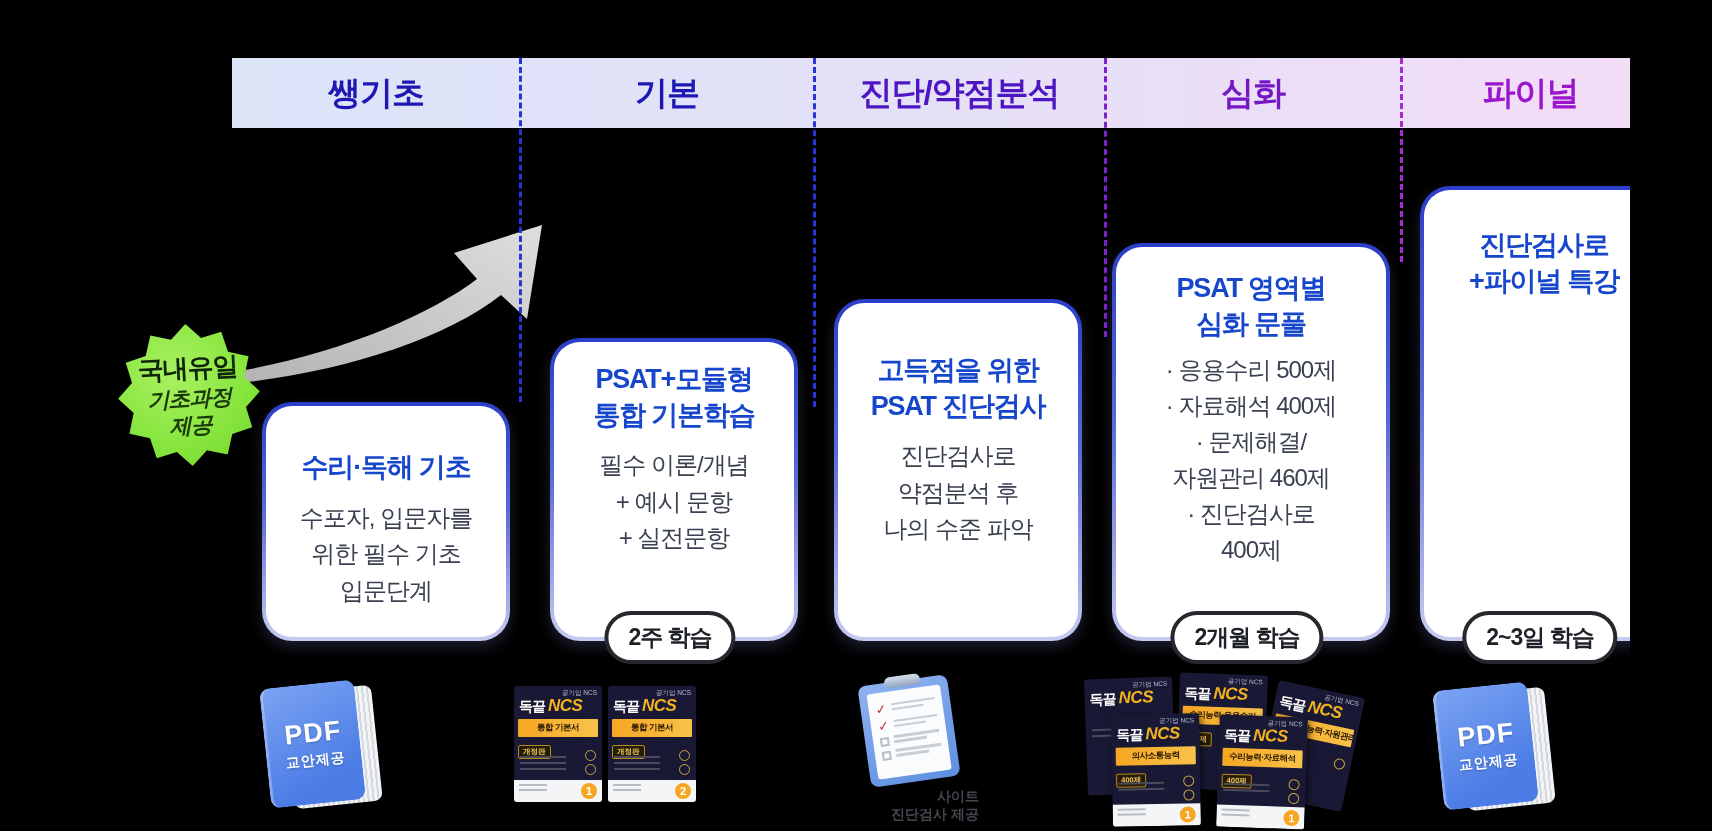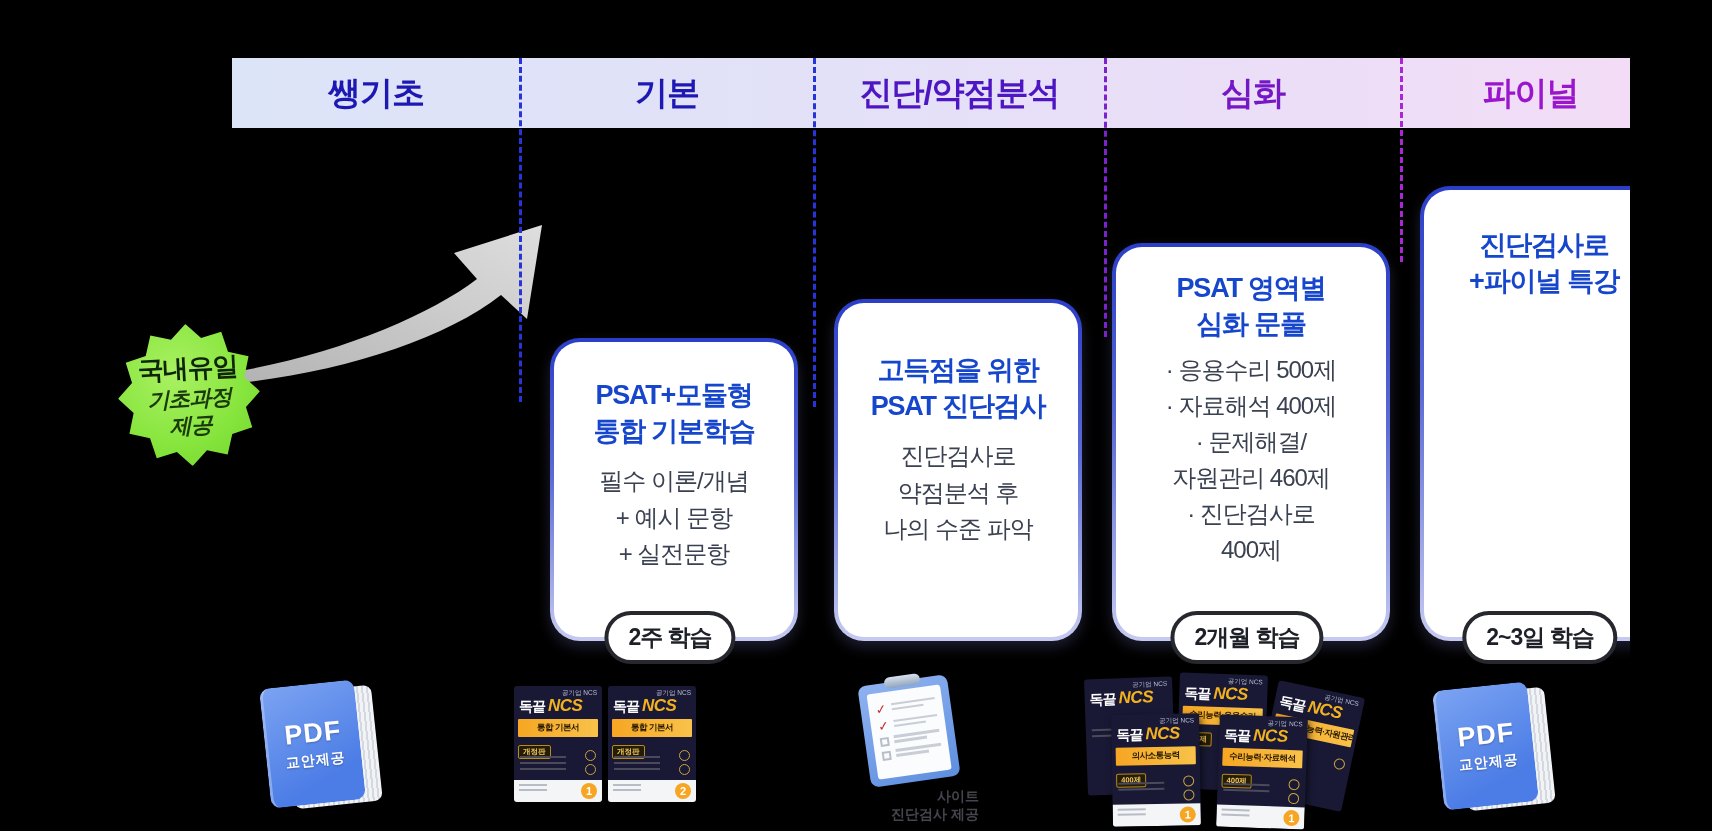--- a/index.html
+++ b/index.html
@@ -187,22 +187,30 @@
   <svg class="growth-arrow" viewBox="0 0 312 200">
     <defs>
       <linearGradient id="arrowGrad" x1="0" y1="1" x2="1" y2="0">
         <stop offset="0%" stop-color="#b3b3b3"></stop>
         <stop offset="100%" stop-color="#dedede"></stop>
       </linearGradient>
     </defs>
     <path d="M10 178 C 110 160 200 122 247 86 L 224 60 L 312 32 L 297 126 L 271 102 C 215 146 115 178 10 190 Z" fill="url(#arrowGrad)"></path>
   </svg>
 
+  <div class="card" style="left:180px;top:402px;width:240px;height:231px">
+    <div class="card-inner" style="padding-top:44px">
+      <div class="card-title pre">수리·독해 기초</div>
+      <div class="card-body pre">수포자, 입문자를
+위한 필수 기초
+입문단계</div>
+    </div>
+  </div>
   <div class="card" style="left:468px;top:338px;width:240px;height:295px">
-    <div class="card-inner" style="padding-top:36px">
+    <div class="card-inner" style="padding-top:20px">
       <div class="card-title pre">PSAT+모듈형
 통합 기본학습</div>
       <div class="card-body pre">필수 이론/개념
 + 예시 문항
 + 실전문항</div>
     </div>
   </div>
   <div class="card" style="left:752px;top:299px;width:240px;height:334px">
     <div class="card-inner" style="padding-top:50px">
       <div class="card-title pre">고득점을 위한

